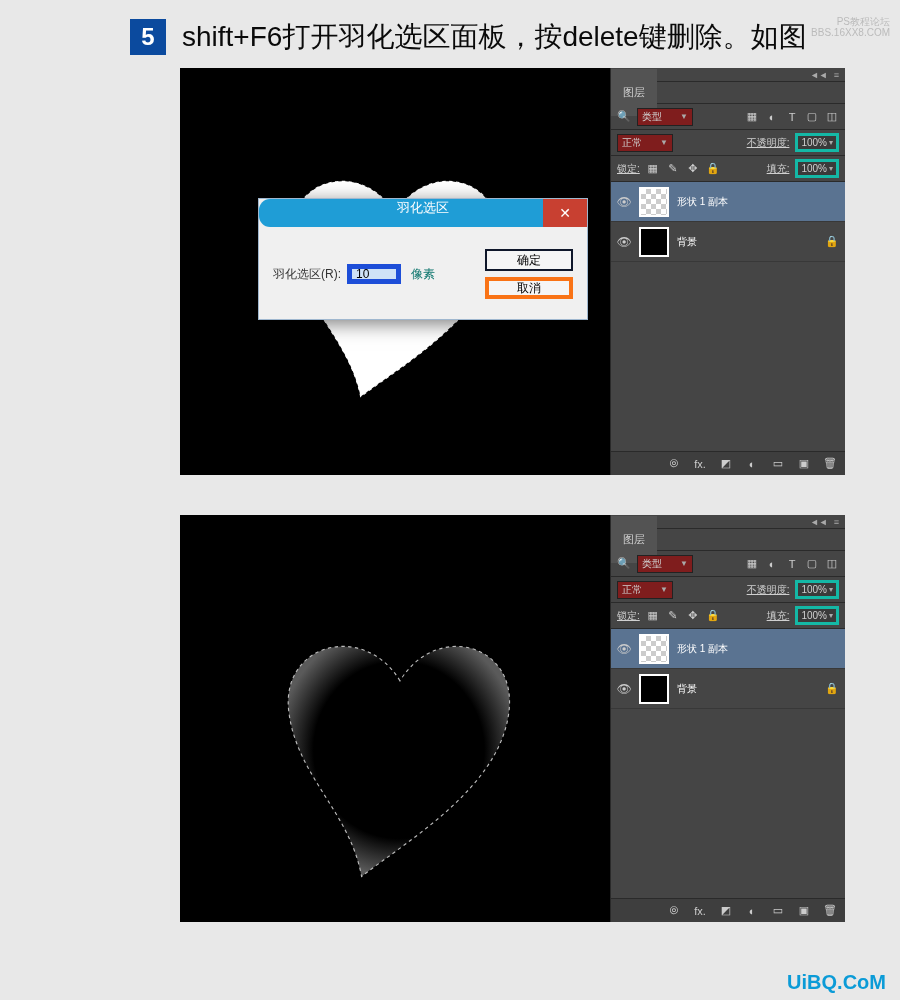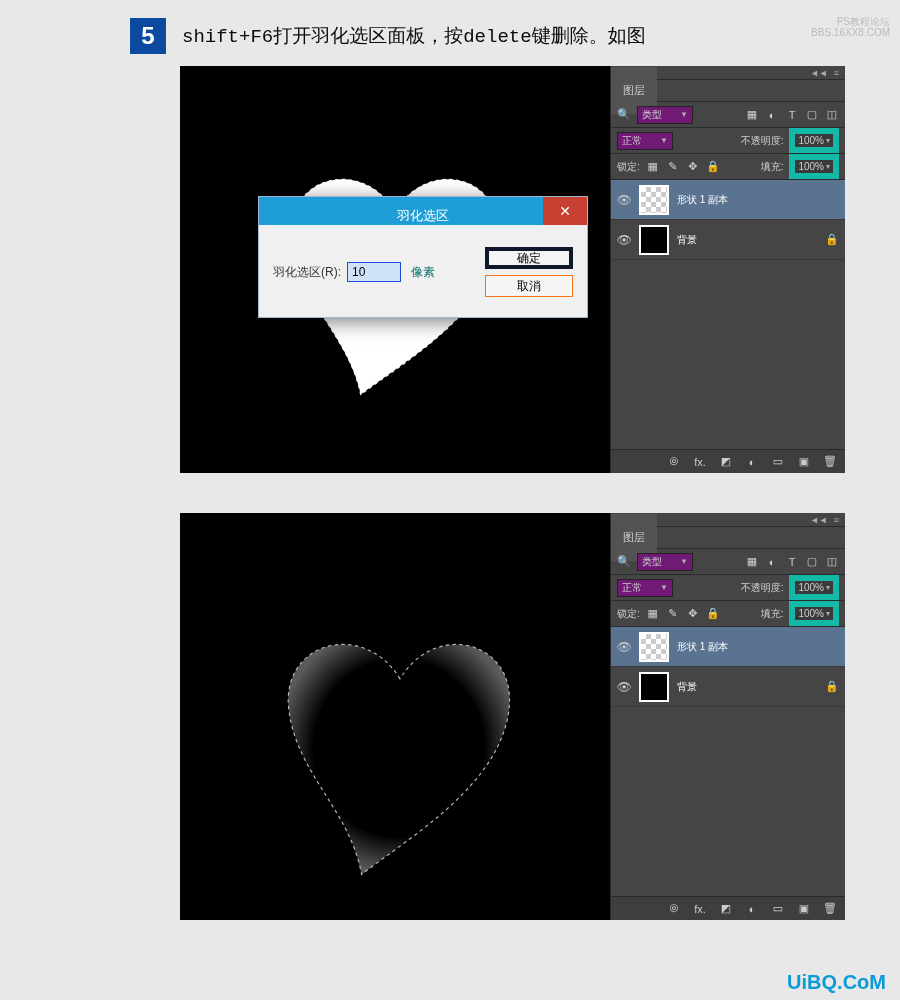--- a/index.html
+++ b/index.html
@@ -1,50 +1,50 @@
 <!DOCTYPE html>
 <html><head>
 <meta charset="utf-8">
 <style>
   * { box-sizing: border-box; margin: 0; padding: 0; }
   body { width: 900px; height: 1000px; background: #e8e8e8; font-family: "Microsoft YaHei", Arial, sans-serif; position: relative; }
   .step-header { display: flex; align-items: center; padding: 18px 0 12px 130px; }
   .step-num { width: 36px; height: 36px; background: #0b4a9e; color: #fff; font-size: 24px; font-weight: bold; display: flex; align-items: center; justify-content: center; margin-right: 16px; }
-  .step-text { font-size: 19px; color: #0a0a0a; font-family: Liberation Mono, monospace; }
+  .step-text { font-size: 28px; color: #0a0a0a; }
   .panel-wrap { margin-left: 180px; width: 665px; background: #000; position: relative; }
   .panel-wrap.first { height: 407px; margin-bottom: 40px; }
   .panel-wrap.second { height: 407px; }
   .canvas-area { position: absolute; left: 0; top: 0; width: 430px; height: 407px; background: #000; }
   .heart-solid { position: absolute; left: 100px; top: 100px; }
   .heart-solid svg { width: 230px; height: 240px; }
   .heart-outline { position: absolute; left: 90px; top: 115px; }
   .heart-outline svg { width: 260px; height: 260px; }
   .dialog { position: absolute; left: 78px; top: 130px; width: 330px; background: #f0f0f0; border: 1px solid #9fb7cf; box-shadow: 0 4px 18px rgba(0,0,0,.5); }
-  .dlg-title { background: #1f9dd6; height: 28px; display: flex; align-items: flex-end; justify-content: center; position: relative; color: #fff; font-size: 13px; }
+  .dlg-title { background: #1f9dd6; height: 28px; display: flex; align-items: flex-start; justify-content: center; position: relative; color: #fff; font-size: 13px; border-radius: 11px; }
   .dlg-close { position: absolute; right: 0; top: 0; width: 44px; height: 28px; background: #c84031; color: #fff; display: flex; align-items: center; justify-content: center; font-size: 14px; }
   .dlg-body { padding: 22px 14px 20px 14px; display: flex; }
   .dlg-field { display: flex; align-items: center; flex: 1; }
   .dlg-label { font-size: 12px; color: #333; margin-right: 6px; }
-  .dlg-input { width: 54px; height: 20px; border: 1px solid #1d4ed8; padding: 0 4px; font-size: 12px; background: #cfe2f7; }
+  .dlg-input { width: 54px; height: 20px; border: 5px solid #1d4ed8; padding: 0 4px; font-size: 12px; background: #cfe2f7; }
   .dlg-unit { font-size: 12px; color: #0f766e; margin-left: 10px; }
   .dlg-btns { display: flex; flex-direction: column; gap: 6px; margin-left: 8px; }
-  .dlg-btn { width: 88px; height: 22px; border: 1px solid #f97316; background: #f5f5f5; font-size: 12px; display: flex; align-items: center; justify-content: center; }
-  .dlg-btn.primary { border: 4px solid #0f172a; }
+  .dlg-btn { width: 88px; height: 22px; border: 4px solid #f97316; background: #f5f5f5; font-size: 12px; display: flex; align-items: center; justify-content: center; }
+  .dlg-btn.primary { border: 2px solid #0f172a; }
   .layers-panel { position: absolute; right: 0; top: 0; width: 235px; height: 407px; background: #454545; color: #d0d0d0; font-size: 11px; border-left: 1px solid #2a2a2a; }
   .lp-top { height: 14px; background: #454545; border-bottom: 1px solid #2a2a2a; display:flex; justify-content:flex-end; padding-right:6px; gap:6px; font-size:9px; color:#aaa; align-items:center;}
   .lp-tab { height: 22px; display: flex; align-items: center; border-bottom: 1px solid #2a2a2a; }
   .lp-tab-label { background: #535353; padding: 16px 12px; }
   .lp-row { height: 26px; display: flex; align-items: center; border-bottom: 1px solid #2a2a2a; padding: 0 6px; gap: 6px; }
-  .lp-select { background: #701a75; border: 1px solid #222; font-size: 10px; padding: 1px 4px; min-width: 56px; display:flex; align-items:center; justify-content:space-between; gap:4px;}
+  .lp-select { background: #7f1d1d; border: 1px solid #222; font-size: 10px; padding: 1px 4px; min-width: 56px; display:flex; align-items:center; justify-content:space-between; gap:4px;}
   .lp-select .caret{font-size:8px;color:#aaa;}
   .lp-iconrow { display: flex; gap: 10px; }
   .mini-icon { width: 14px; height: 14px; display: inline-flex; align-items: center; justify-content: center; font-size: 11px; color: #ccc; }
-  .lp-val { background: #3a3a3a; border: 6px solid #14b8a6; padding: 1px 3px; font-size: 10px; display:flex; align-items:center; gap:2px;}
+  .lp-val { background: #3a3a3a; border: 3px solid #14b8a6; padding: 1px 3px; font-size: 10px; display:flex; align-items:center; gap:2px;}
   .lp-val .caret{font-size:8px;color:#aaa;}
-  .lp-lblsm { font-size: 10px; }
+  .lp-lblsm { font-size: 10px; text-decoration: underline; }
   .layer-list { }
   .layer-item { height: 40px; display: flex; align-items: center; padding: 0 6px; gap: 8px; border-bottom: 1px solid #383838; }
   .layer-item.selected { background: #5a7391; }
   .eye { width: 14px; height: 14px; display:flex; align-items:center; justify-content:center; font-size:12px; color:#ccc;}
   .thumb { width: 30px; height: 30px; border: 2px solid #fff; background: #000; }
   .thumb.checker { background: repeating-conic-gradient(#ccc 0 25%, #fff 0 50%) 0 0/10px 10px; }
   .layer-name { font-size: 10px; color: #fff; }
   .lock-icon { margin-left: auto; color:#bbb; font-size:11px;}
   .lp-footer { position: absolute; bottom: 0; left: 0; right: 0; height: 24px; border-top: 1px solid #2a2a2a; display: flex; align-items: center; justify-content: flex-end; gap: 12px; padding: 0 8px; background:#3e3e3e;}
   .watermark-top { position: absolute; right: 10px; top: 16px; font-size: 10px; color: #bbb; text-align: right; line-height: 1.1; }

